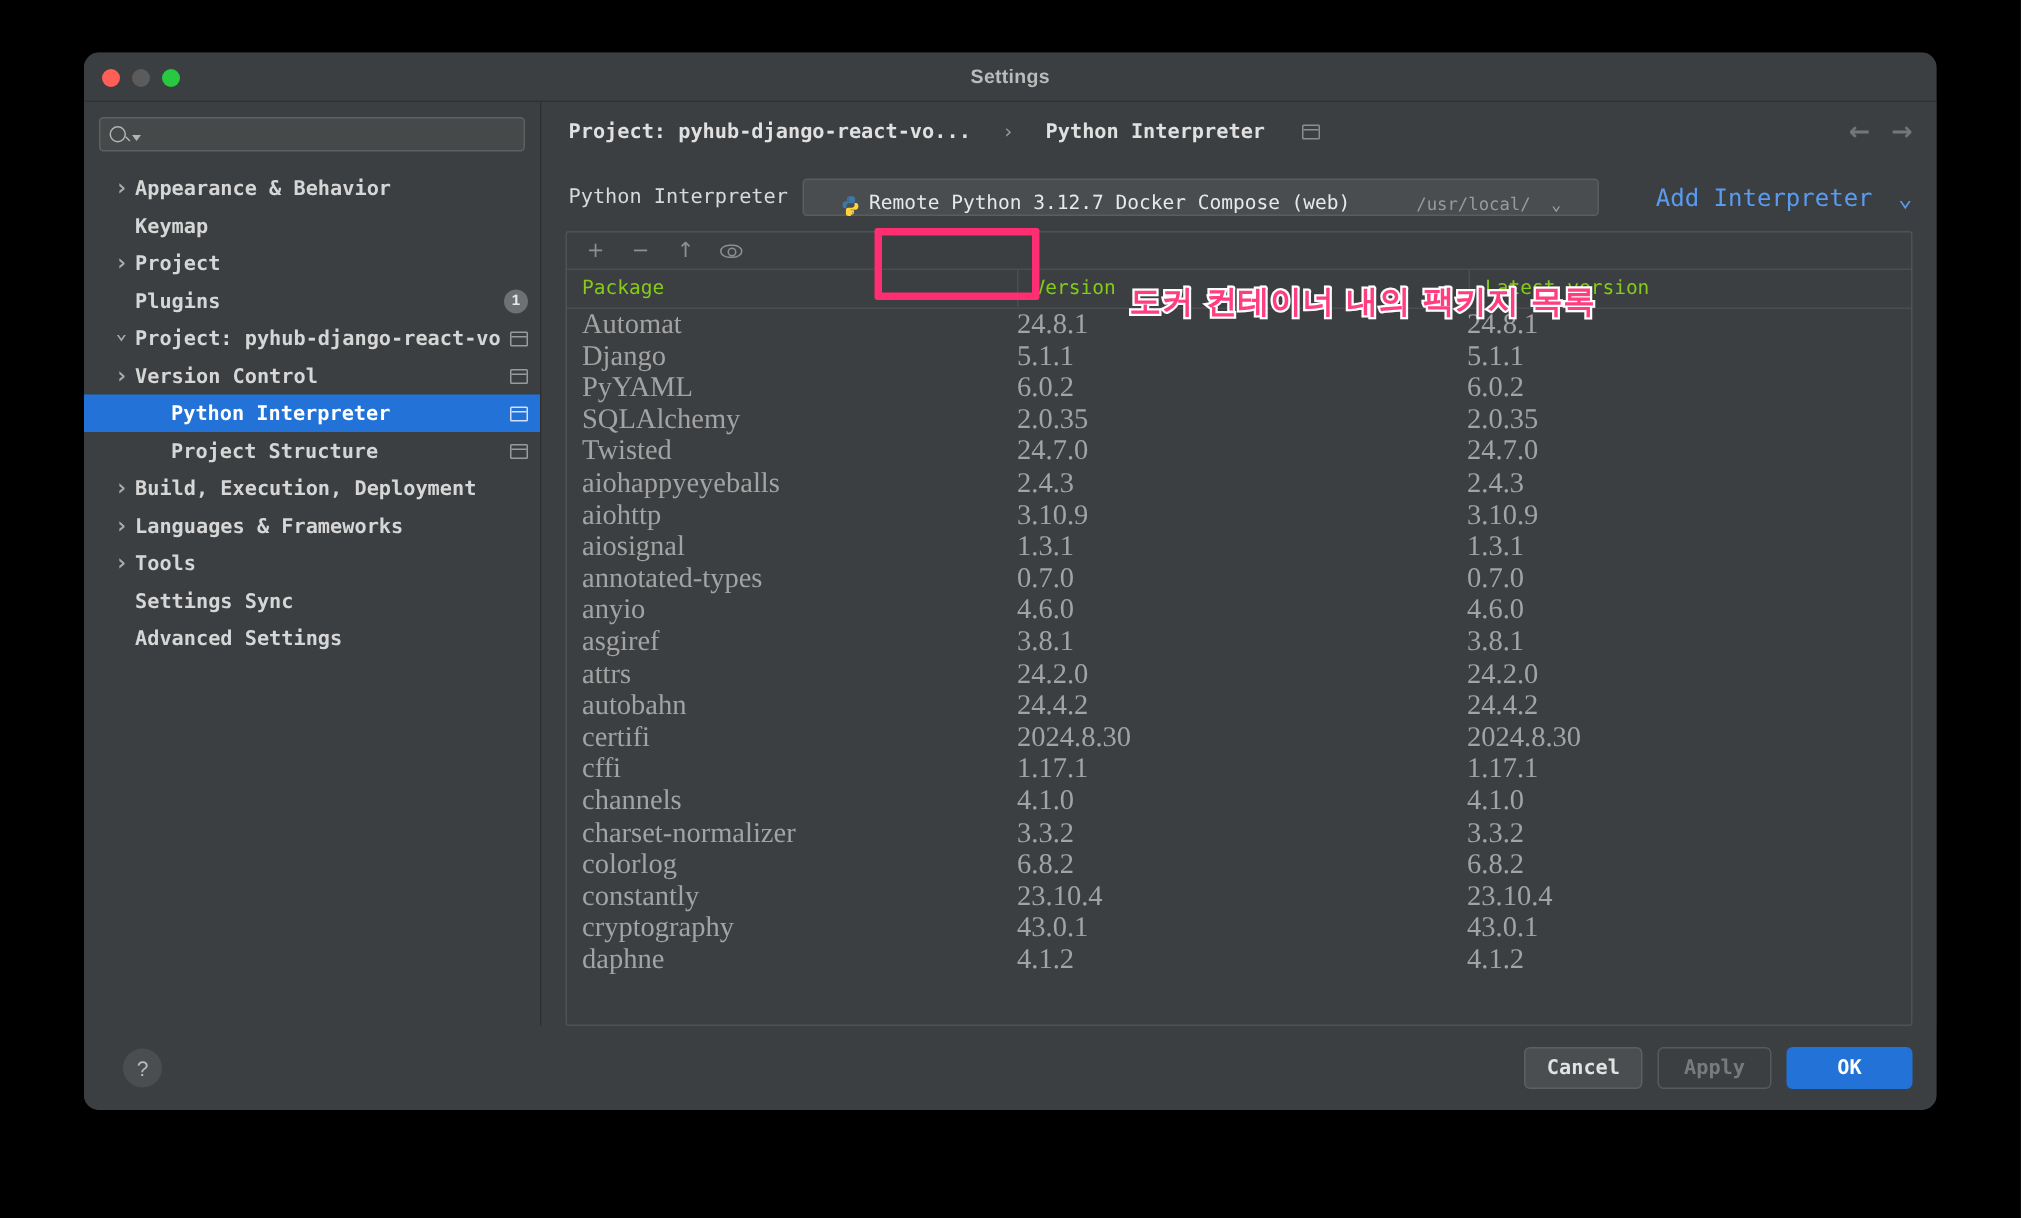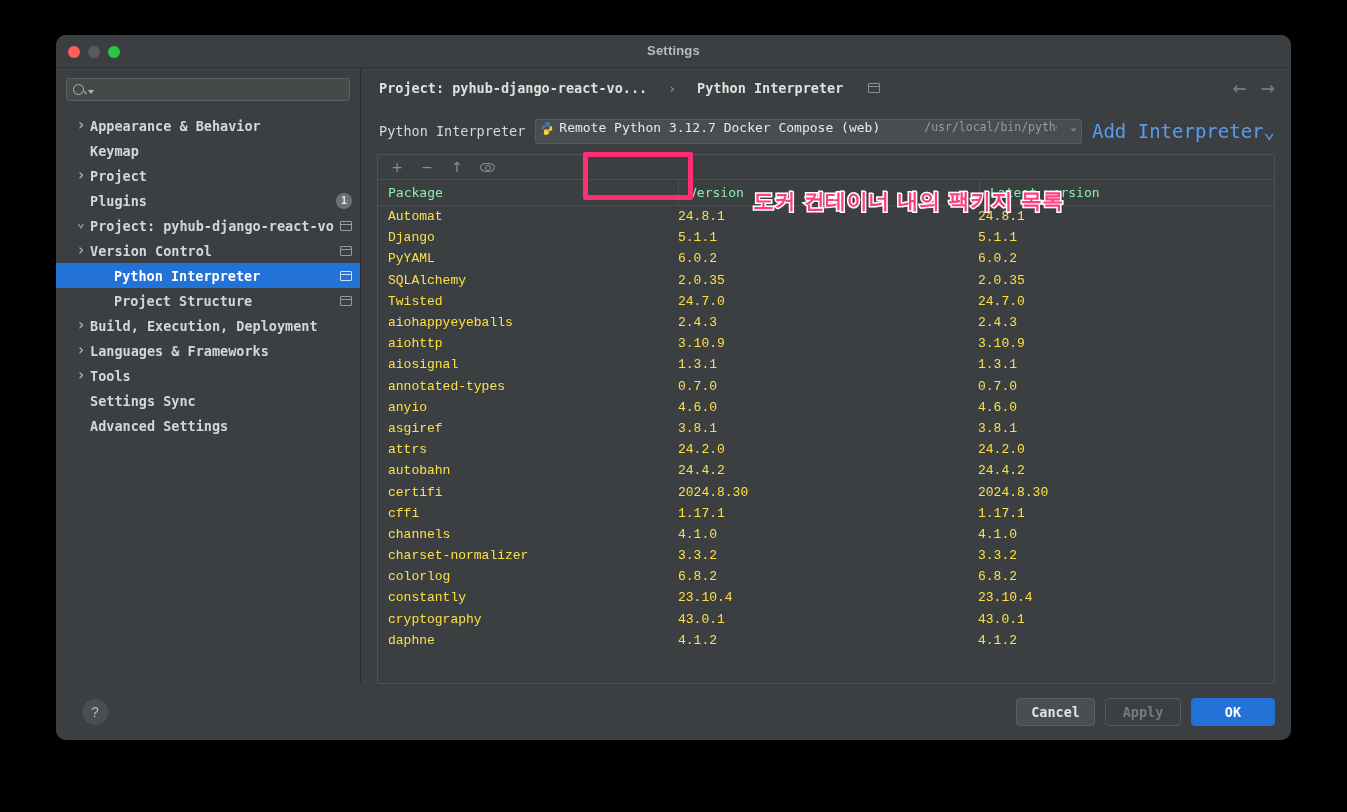--- a/index.html
+++ b/index.html
@@ -228,22 +228,22 @@
     font-family: "DejaVu Sans Mono", monospace;
     white-space: nowrap;
   }
   #interp-combo {
     flex: 1 1 auto;
     height: 25px;
     background: #4a4d4f;
     border: 1px solid #5a5d5f;
     border-radius: 3px;
     display: flex;
-    align-items: flex-start;
-    padding: 0 4px;
+    align-items: flex-end;
+    padding: 0 24px;
     gap: 5px;
     min-width: 0;
     max-width: 586px;
     cursor: default;
   }
   .py-icon {
     width: 14px; height: 14px;
     flex: 0 0 14px;
     position: relative;
   }
@@ -262,27 +262,28 @@
     margin-left: 39px;
   }
   .combo-caret {
     margin-left: auto;
     color: #a5a5a5;
     font-size: 11px;
     padding-left: 8px;
   }
   #add-interp {
     color: #5a9bf0;
-    font-size: 19px;
+    font-size: 16px;
     font-family: "DejaVu Sans Mono", monospace;
     white-space: nowrap;
     cursor: default;
     display: flex;
     align-items: center;
-    gap: 0;
+    gap: 17px;
+    margin-left: 28px;
   }
 
   
   #pkg-panel {
     flex: 1 1 auto;
     min-height: 0;
     border: 1px solid #4e5254;
     border-radius: 2px;
     background: #3c3f41;
     display: flex;
@@ -324,35 +325,35 @@
   }
 
   #tbl-head {
     height: 26px;
     flex: 0 0 26px;
     display: flex;
     align-items: center;
     border-bottom: 1px solid #4a4e50;
     background: #3c3f41;
     font-size: 13px;
-    color: #86efac;
+    color: #84cc16;
     font-family: "DejaVu Sans Mono", monospace;
   }
   #tbl-body {
     flex: 1 1 auto;
     overflow: hidden;
     position: relative;
   }
   .pkg-row {
     height: 21.2px;
     display: flex;
     align-items: center;
-    font-size: 13px;
-    color: #fde047;
-    font-family: Liberation Mono, monospace;
+    font-size: 19px;
+    color: #a3a3a3;
+    font-family: Liberation Serif, serif;
   }
   .c-pkg { width: 300px; flex: 0 0 300px; padding-left: 10px; white-space: nowrap; overflow: hidden;}
   .c-ver { width: 300px; flex: 0 0 300px; white-space: nowrap;}
   .c-lat { flex: 1 1 auto; white-space: nowrap;}
   .hd-sep { width: 1px; background: #4a4e50; align-self: stretch; }
 
   
   #bottom-bar {
     height: 56px;
     flex: 0 0 56px;

